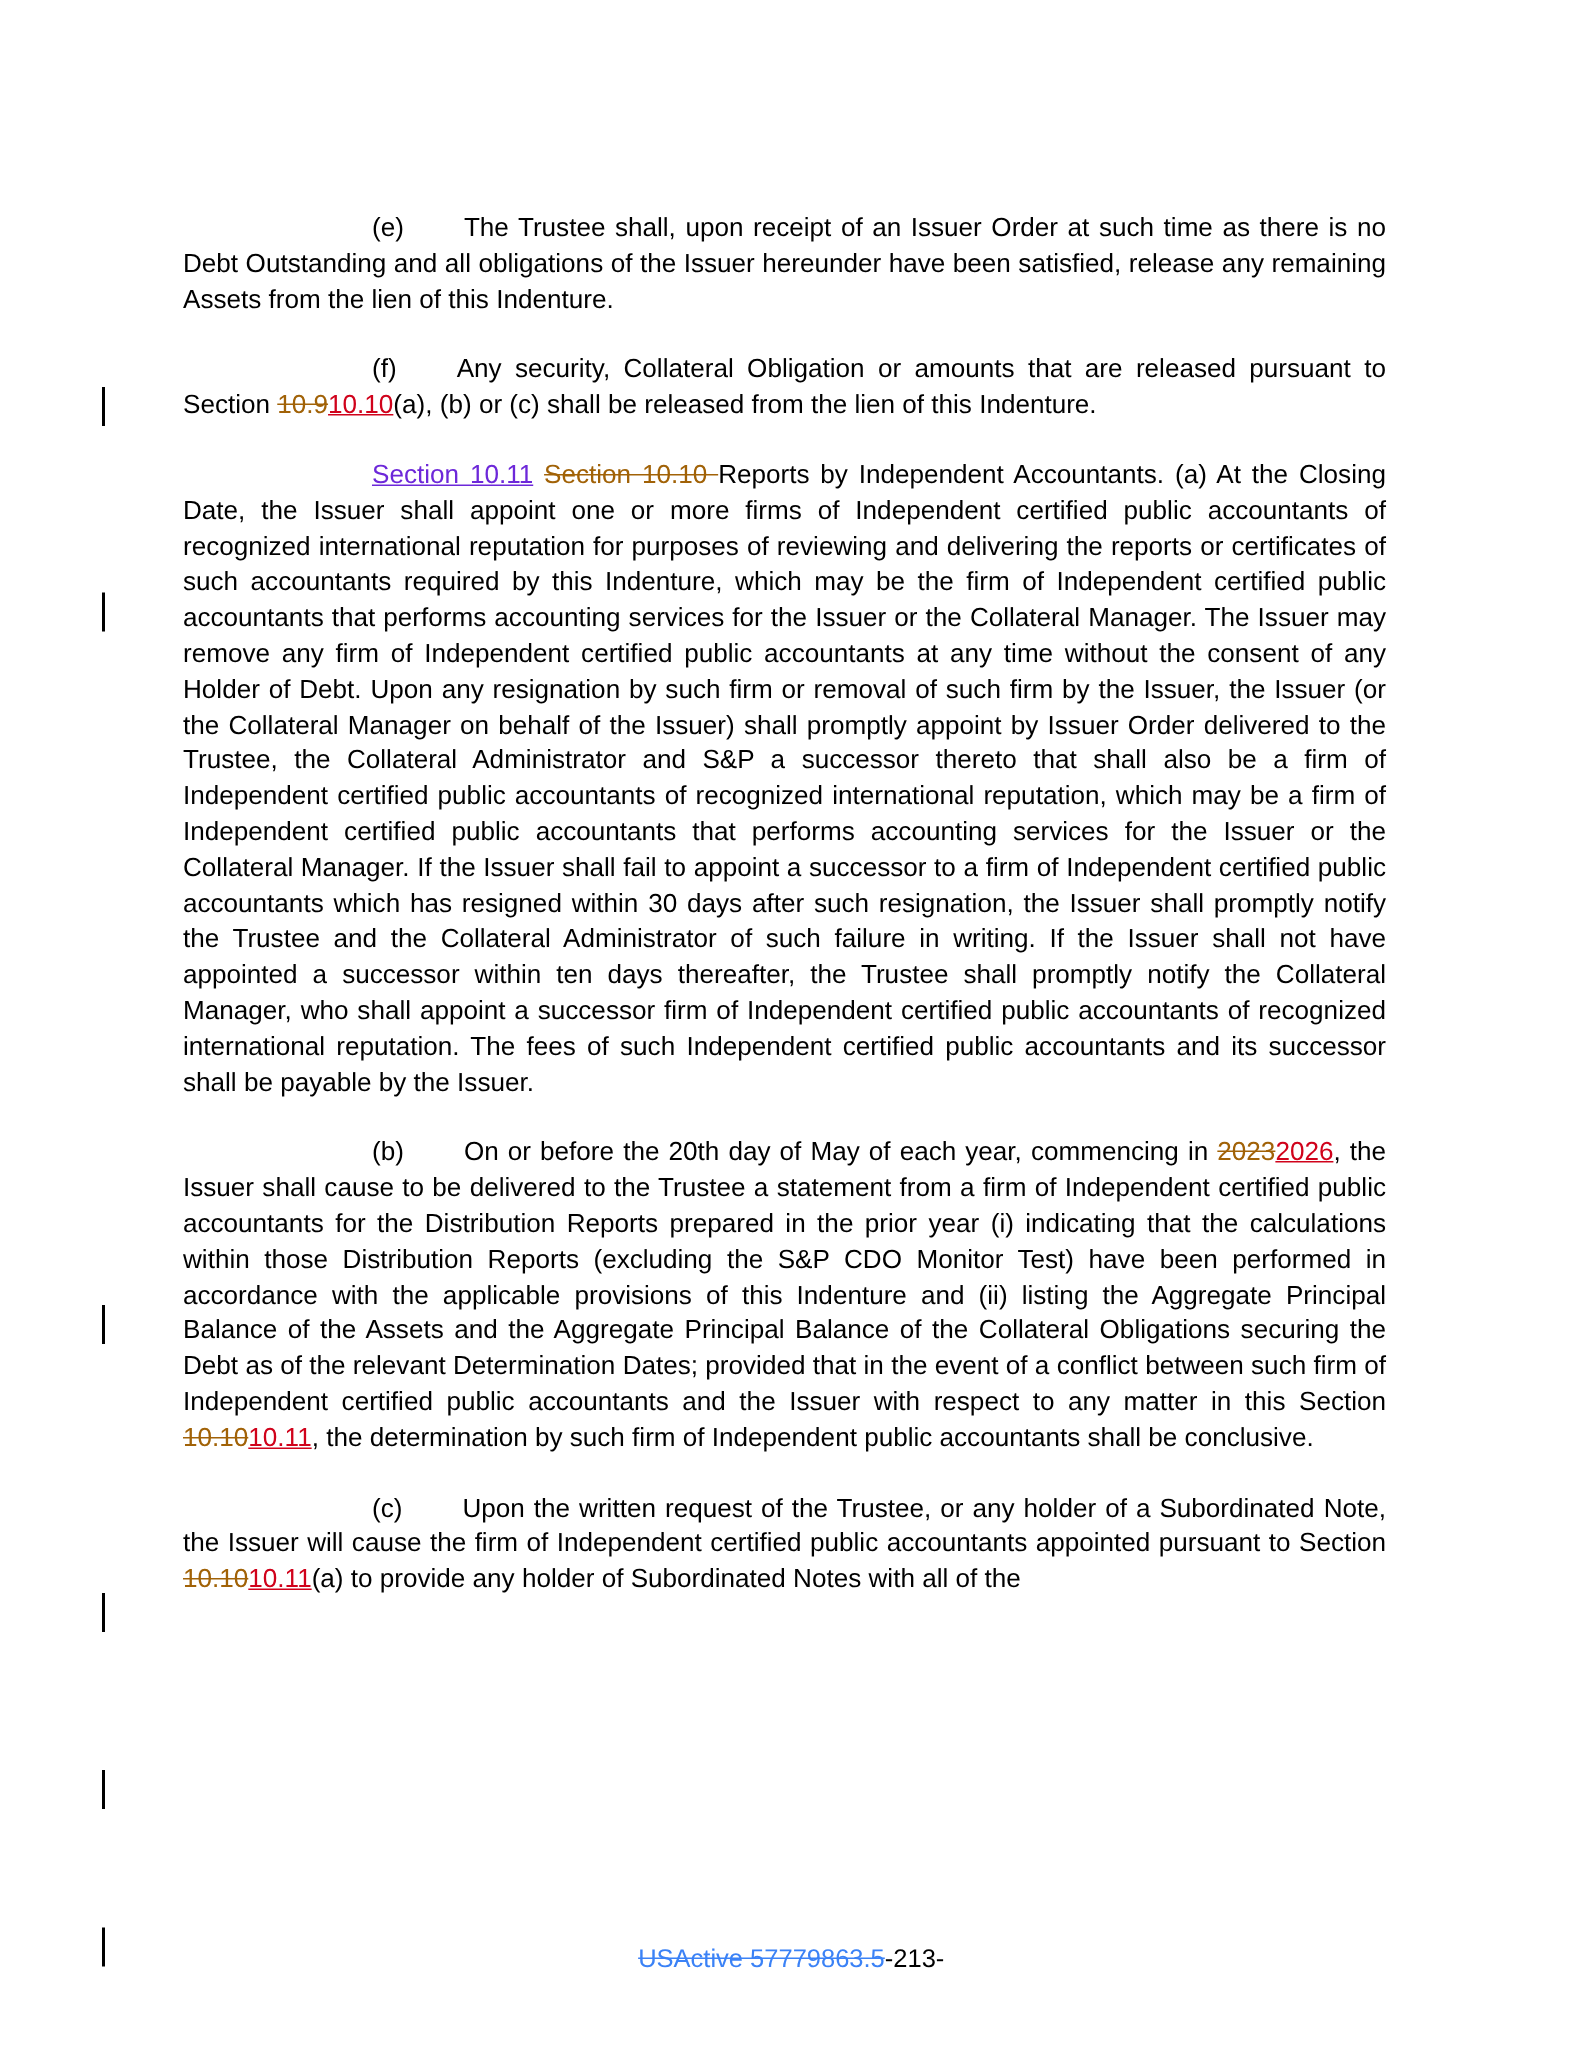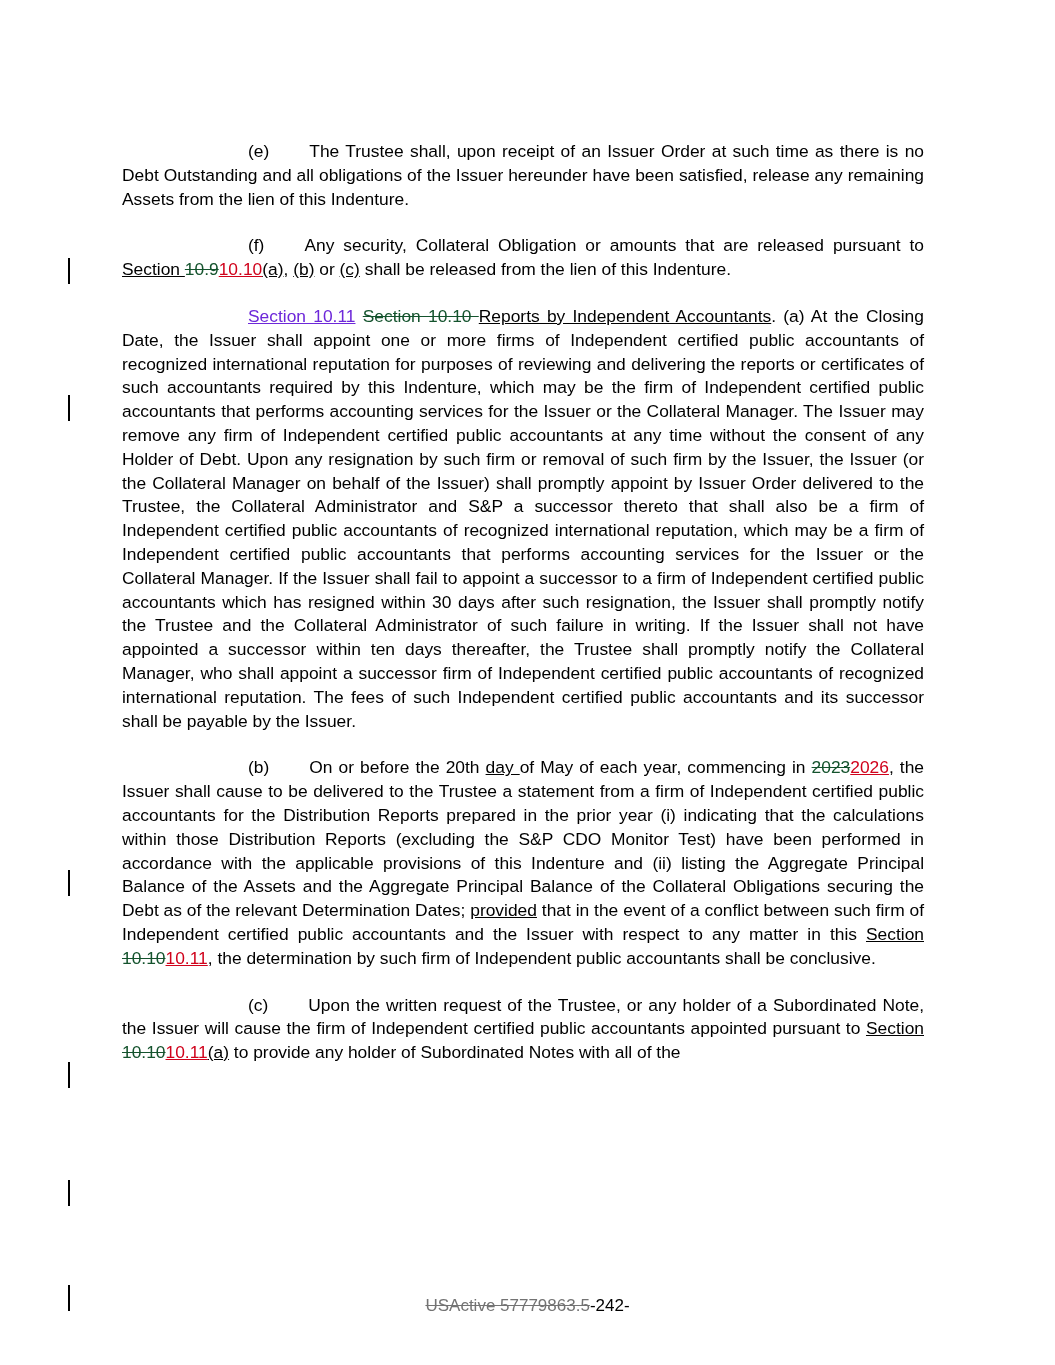--- a/index.html
+++ b/index.html
@@ -35,29 +35,28 @@
     width: 126px;
   }
   .lbl {
     display: inline-block;
   }
   .gap {
     display: inline-block;
     width: 40px;
   }
   .del {
-    color: #14532d;
+    color: #a16207;
     text-decoration: line-through;
   }
   .ins {
     color: #d0021b;
     text-decoration: underline;
   }
   .u {
-    text-decoration: underline;
   }
   .blue-ins {
     color: #6d28d9;
     text-decoration: underline;
   }
   .changebar {
     position: absolute;
     left: 68px;
     width: 2px;
     background: #000000;
@@ -65,21 +64,21 @@
   .footer {
     position: absolute;
     left: 0;
     top: 1296px;
     width: 1055px;
     text-align: center;
     font-size: 17px;
     color: #000000;
   }
   .footer .fstrike {
-    color: #737373;
+    color: #3b82f6;
     text-decoration: line-through;
     margin-top: 13px;
   }
 </style>
 </head>
 <body>
 
 <div class="page">
 
   <div class="changebar" style="top:258px;height:26px;"></div>
@@ -108,16 +107,16 @@
       <span class="indent"></span><span class="lbl">(b)</span><span class="gap"></span><span>On or before the 20th </span><span class="u">day </span><span>of May of each year, commencing in </span><span class="del">2023</span><span class="ins">2026</span><span>, the Issuer shall cause to be delivered to the Trustee a statement from a firm of Independent certified public accountants for the Distribution Reports prepared in the prior year (i) indicating that the calculations within those Distribution Reports (excluding the S&amp;P CDO Monitor Test) have been performed in accordance with the applicable provisions of this Indenture and (ii) listing the Aggregate Principal Balance of the Assets and the Aggregate Principal Balance of the Collateral Obligations securing the Debt as of the relevant Determination Dates; </span><span class="u">provided</span><span> that in the event of a conflict between such firm of Independent certified public accountants and the Issuer with respect to any matter in this </span><span class="u">Section </span><span class="del">10.10</span><span class="ins">10.11</span><span>, the determination by such firm of Independent public accountants shall be conclusive.</span>
     </p>
 
     <p class="para">
       <span class="indent"></span><span class="lbl">(c)</span><span class="gap"></span><span>Upon the written request of the Trustee, or any holder of a Subordinated Note, the Issuer will cause the firm of Independent certified public accountants appointed pursuant to </span><span class="u">Section </span><span class="del">10.10</span><span class="ins">10.11</span><span class="u">(a)</span><span> to provide any holder of Subordinated Notes with all of the</span>
     </p>
 
   </div>
 
   <div class="footer">
-    <span class="fstrike">USActive 57779863.5</span><span>-242-</span>
+    <span class="fstrike">USActive 57779863.5</span><span>-213-</span>
   </div>
 
 </div>
 
 </body></html>

